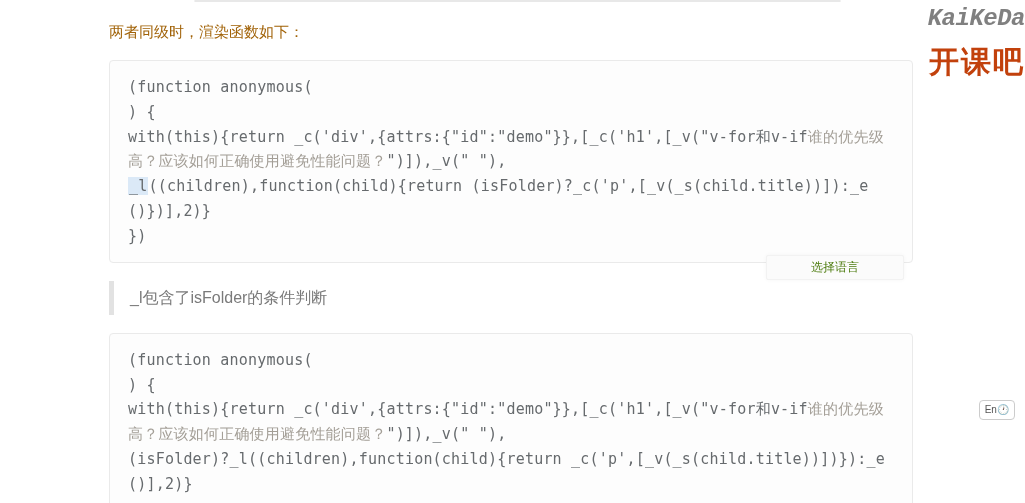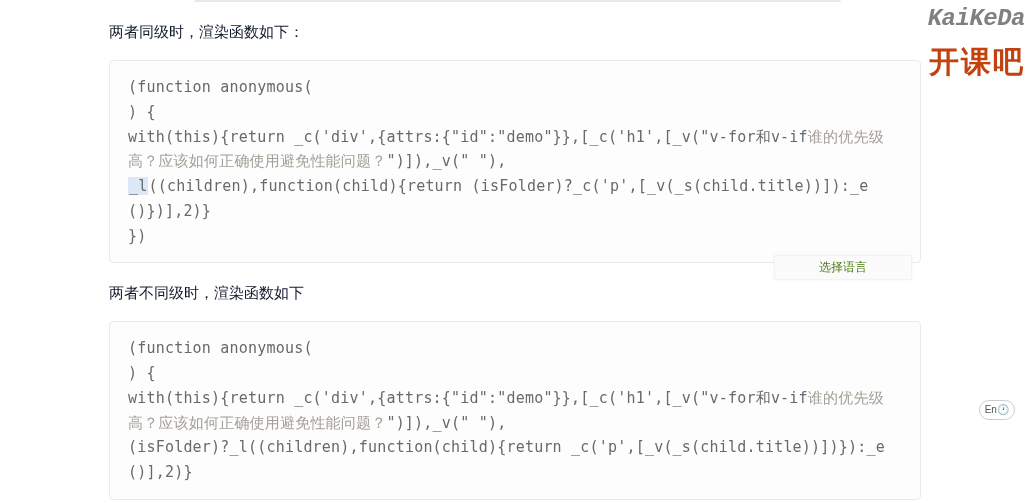--- a/index.html
+++ b/index.html
@@ -20,31 +20,31 @@
       margin: 0 0 18px 0;
       margin-left: 85px;
       margin-right: 80px;
       background: #fdfdfd;
     }
     .content {
       margin-left: 85px;
       margin-right: 80px;
     }
     .paragraph {
-      color: #0f172a;
+      color: #a16207;
       font-size: 15px;
       margin: 14px 0 16px 0;
     }
     .code-block {
       position: relative;
       border: 1px solid #eaeaea;
       border-radius: 4px;
       background: #fdfdfd;
       padding: 14px 18px 14px 18px;
-      margin: 10px 0 18px 0;
+      margin: 10px 8px 18px 0;
     }
     .code-block pre {
       font-family: "Consolas", "Menlo", "Monaco", monospace;
       font-size: 15px;
       line-height: 1.65;
       color: #666a6d;
       white-space: pre-wrap;
       word-break: break-all;
       letter-spacing: 0.2px;
     }
@@ -97,21 +97,21 @@
       font-size: 30px;
       letter-spacing: 2px;
     }
     .lang-pill {
       position: absolute;
       right: 10px;
       top: 400px;
       width: 36px;
       height: 20px;
       border: 1px solid #ccc;
-      border-radius: 10px;
+      border-radius: 4px;
       font-size: 10px;
       color: #555;
       display: flex;
       align-items: center;
       justify-content: center;
       background: #fff;
     }
   </style>
 </head>
 <body>
@@ -129,22 +129,22 @@
 
   <div class="code-block">
     <pre><span>(function anonymous(</span>
 <span>) {</span>
 <span>with(this){return _c('div',{attrs:{"id":"demo"}},[_c('h1',[_v("v-for和v-if</span><span class="cjk">谁的优先级高？应该如何正确使用避免性能问题？</span><span>")]),_v(" "),</span>
 <span class="highlight">_l</span><span>((children),function(child){return (isFolder)?_c('p',[_v(_s(child.title))]):_e()})],2)}</span>
 <span>})</span></pre>
     <div class="lang-select">选择语言</div>
   </div>
 
+  <div class="quote-block">_l包含了isFolder的条件判断</div>
 
-  <p class="paragraph">两者不同级时，渲染函数如下</p>
 
   <div class="code-block">
     <pre><span>(function anonymous(</span>
 <span>) {</span>
 <span>with(this){return _c('div',{attrs:{"id":"demo"}},[_c('h1',[_v("v-for和v-if</span><span class="cjk">谁的优先级高？应该如何正确使用避免性能问题？</span><span>")]),_v(" "),</span>
 <span>(isFolder)?_l((children),function(child){return _c('p',[_v(_s(child.title))])}):_e()],2)}</span>
 </pre>
   </div>
 
 </div>

